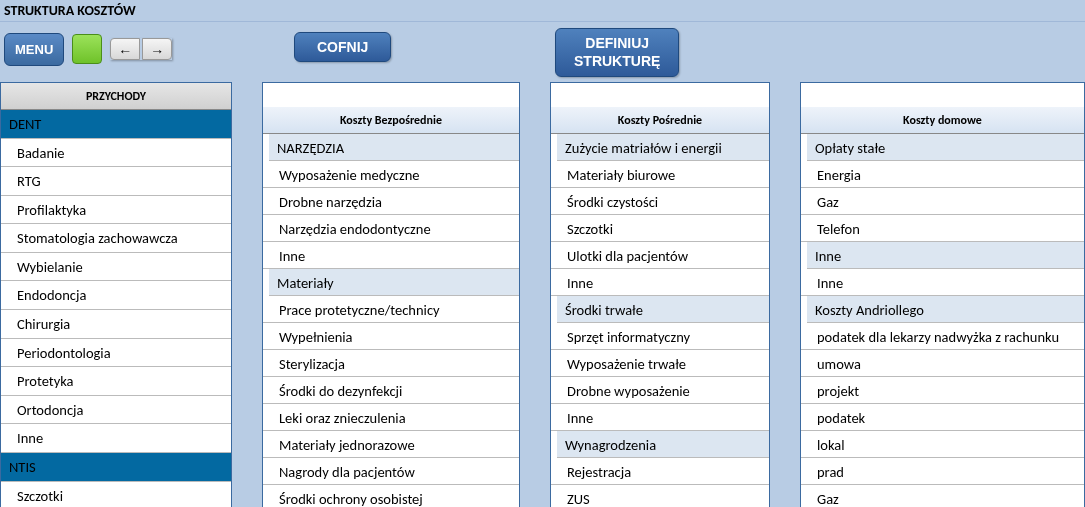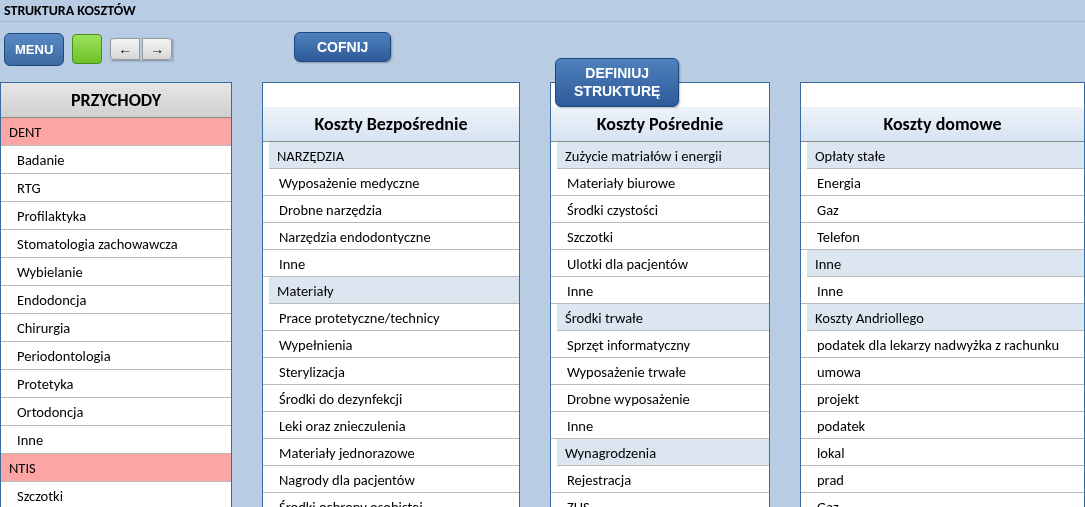--- a/index.html
+++ b/index.html
@@ -87,38 +87,38 @@
     background: #fff;
     display: flex;
     flex-direction: column;
     overflow: hidden;
   }
   .gap { width: 30px; background: #b8cce4; }
   .col-header {
     background: linear-gradient(#e6e6e6, #d0d0d0);
     text-align: center;
     font-weight: bold;
-    font-size: 18px;
+    font-size: 12px;
     padding: 6px 12px;
     border-bottom: 1px solid #888;
   }
   .col-header-blue {
     background: linear-gradient(#eef3fa, #d6e3f2);
     margin-top: 24px;
   }
   .cell {
     border-bottom: 1px solid #bbb;
     padding: 5px 6px 5px 8px;
     font-size: 14.5px;
     line-height: 1.35;
     min-height: 27px;
     white-space: nowrap;
     overflow: hidden;
   }
-  .cell.section   { background: #fca5a5; }
+  .cell.section   { background: #0369a1; }
   .cell.bluehead  { background: #dce6f1; margin-left: 6px; }
   .cell.indent    { padding-left: 16px; }
 
   .col1 { width: 232px; }
   .col2 { width: 258px; }
   .col3 { width: 220px; }
   .col4 { width: 285px; }
 </style>
 </head>
 <body>
@@ -130,21 +130,21 @@
   <button class="btn-green"></button>
   <div class="arrow-group">
     <button class="arrow-btn">
       <span>←</span>
     </button>
     <button class="arrow-btn">
       <span>→</span>
     </button>
   </div>
   <button class="btn btn-blue btn-cofnij">COFNIJ</button>
-  <button class="btn btn-blue btn-def" style="white-space:pre-line;margin-top:30px;">DEFINIUJ
+  <button class="btn btn-blue btn-def" style="white-space:pre-line;">DEFINIUJ
 STRUKTURĘ</button>
 </div>
 
 <div class="columns">
   <div class="col col1">
     <div class="col-header">PRZYCHODY</div>
     <div class="cell section">DENT</div>
       <div class="cell indent">Badanie</div>
       <div class="cell indent">RTG</div>
       <div class="cell indent">Profilaktyka</div>

